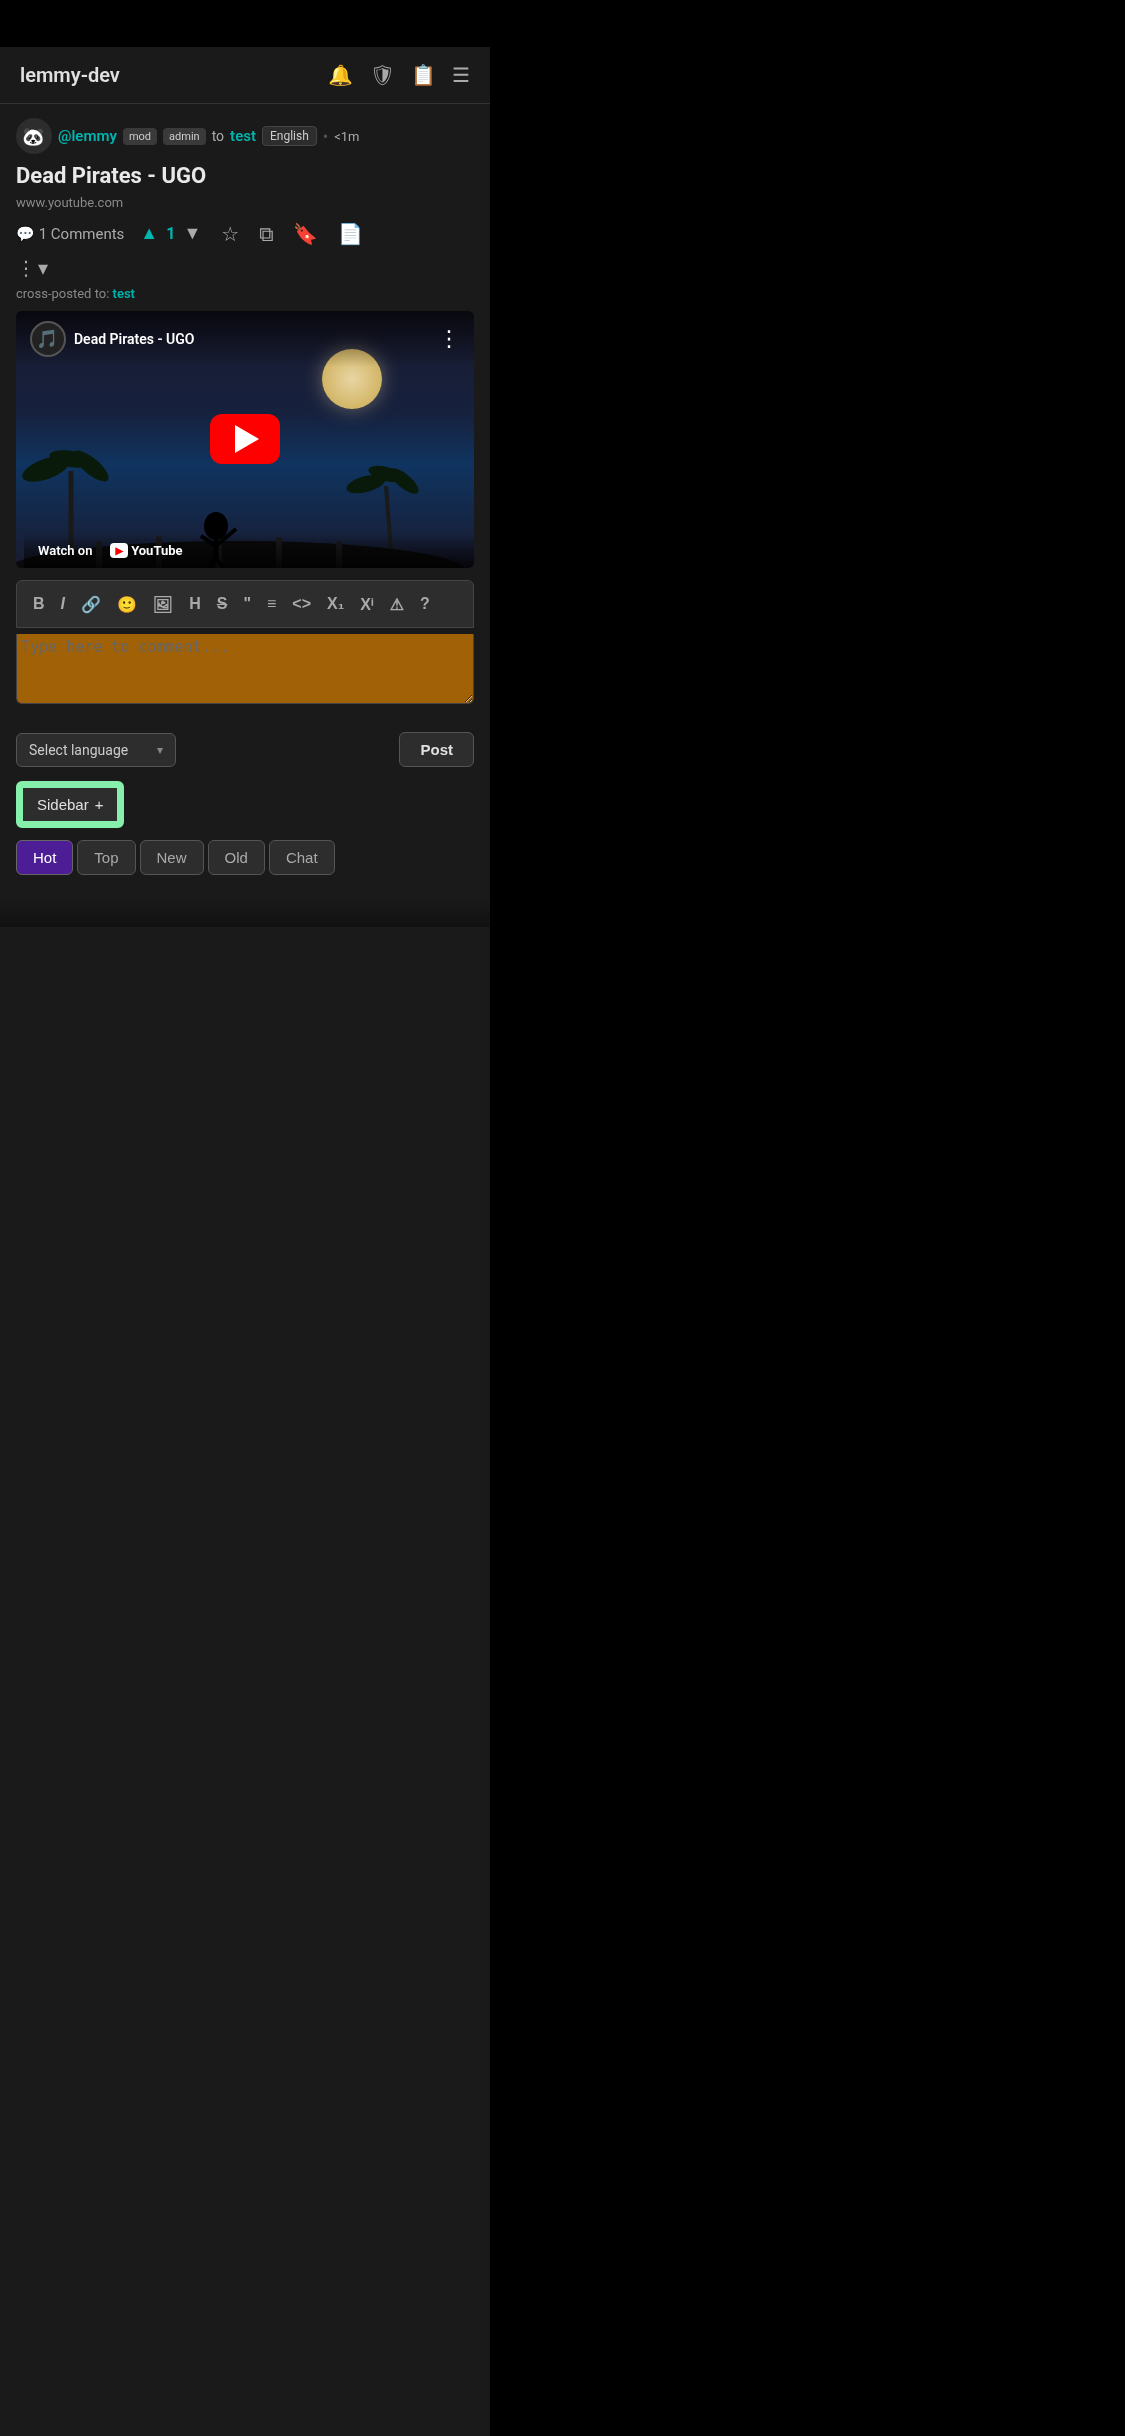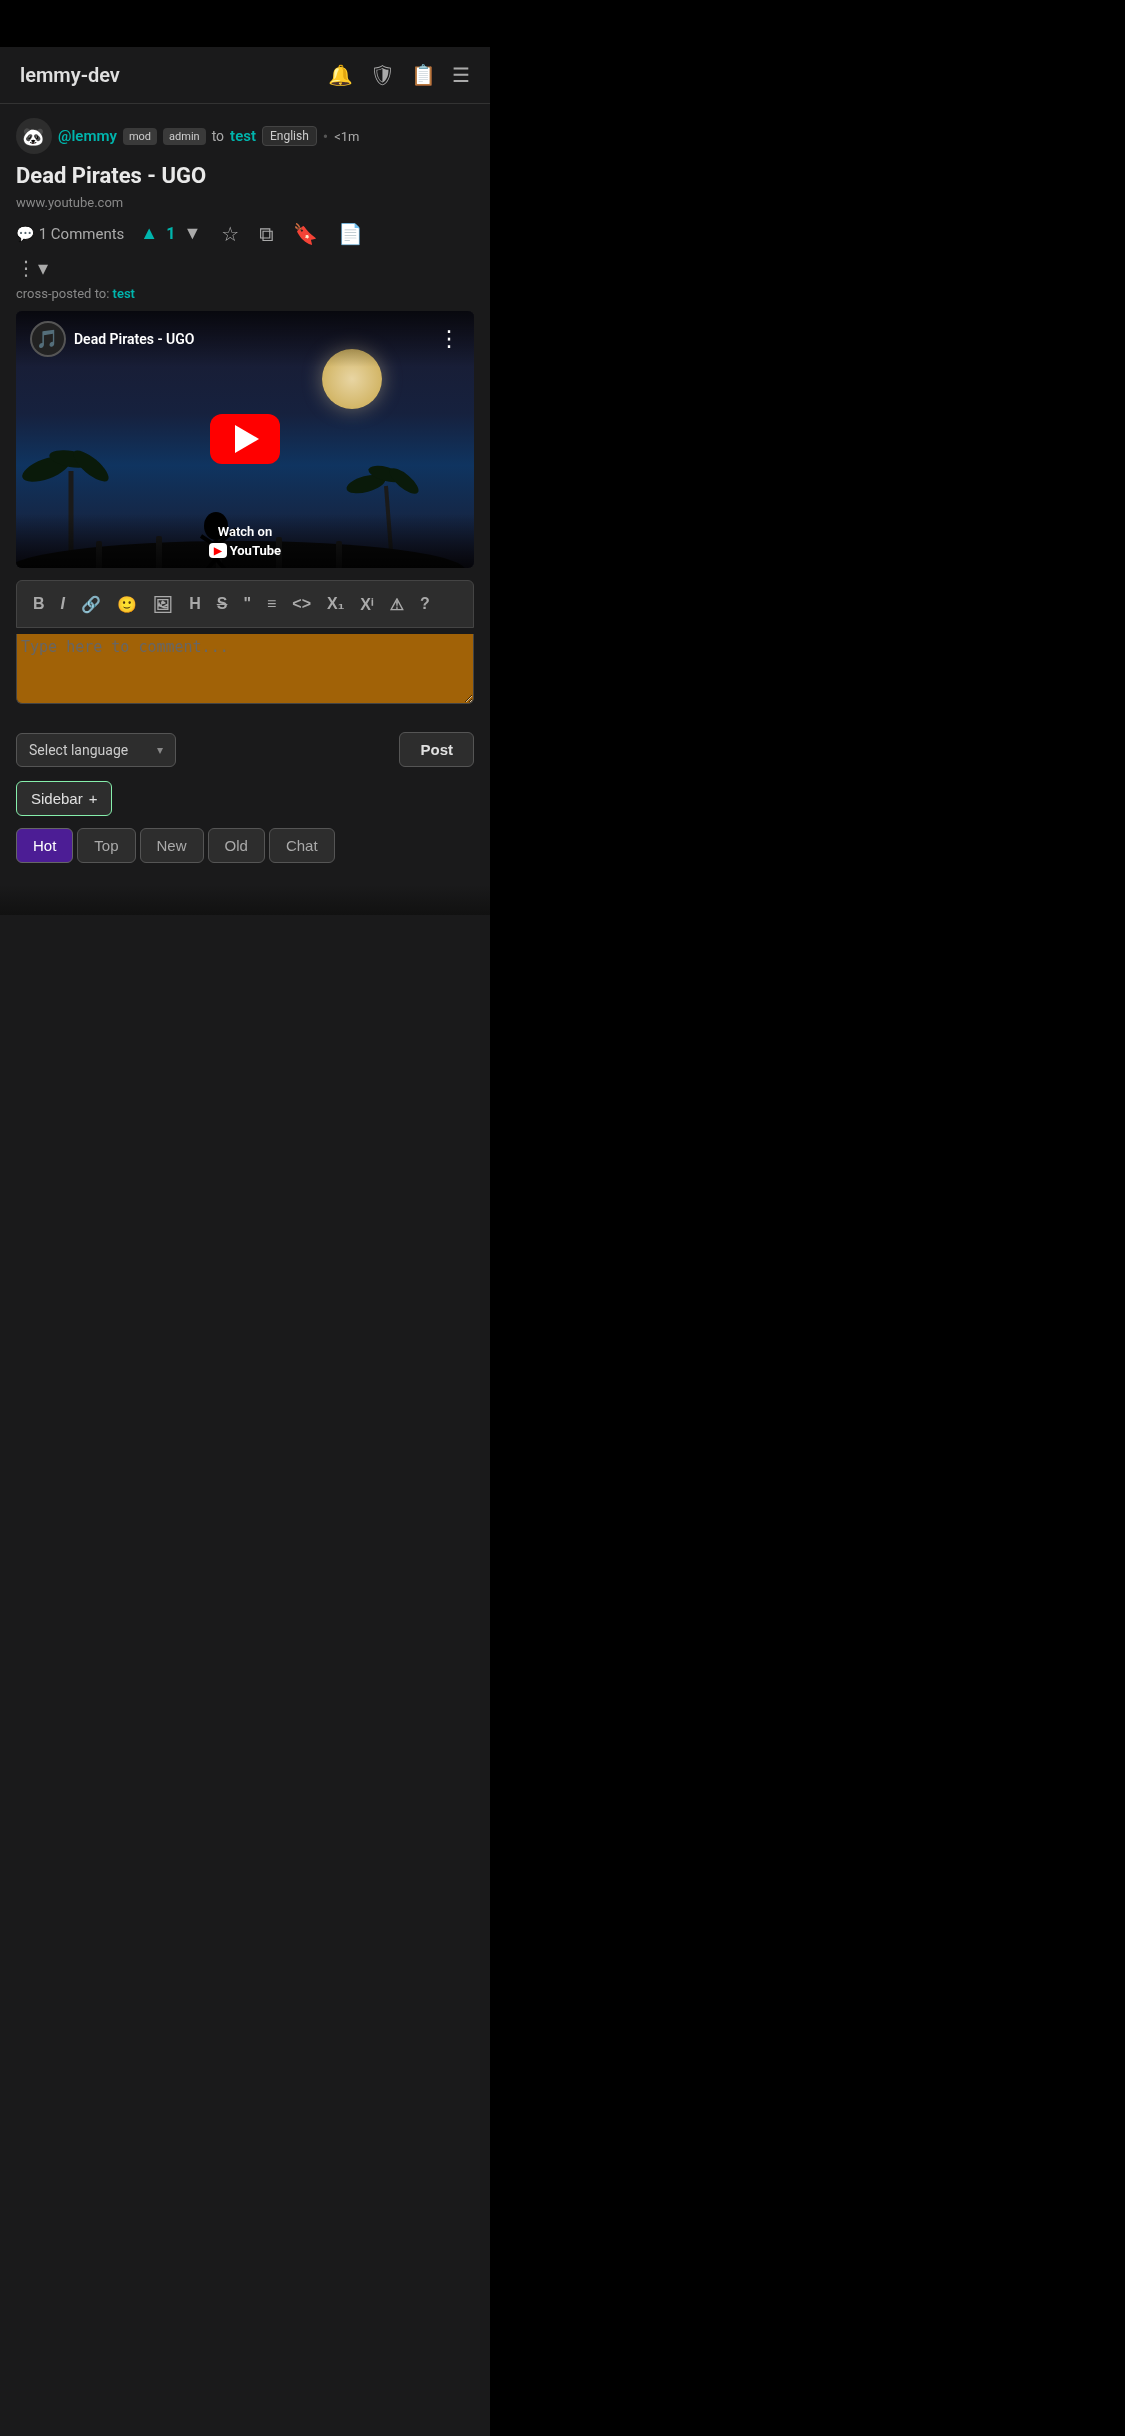--- a/index.html
+++ b/index.html
@@ -280,29 +280,28 @@
       content: '';
       border-left: 24px solid white;
       border-top: 14px solid transparent;
       border-bottom: 14px solid transparent;
       margin-left: 4px;
     }
 
     .yt-footer {
       position: absolute;
       bottom: 0;
-      left: 0;
+      left: 8px;
       right: 0;
       background: linear-gradient(to top, rgba(0,0,0,0.8), transparent);
       padding: 10px 14px;
       display: flex;
       align-items: center;
-      gap: 4px;
+      gap: 18px;
       z-index: 2;
-      flex-direction: column;
     }
     .watch-on-text {
       color: #fff;
       font-size: 13px;
       font-weight: 600;
     }
     .yt-logo {
       display: flex;
       align-items: center;
       gap: 3px;
@@ -405,21 +404,21 @@
       border-radius: 6px;
       cursor: pointer;
     }
 
     
     .sidebar-btn {
       display: inline-flex;
       align-items: center;
       gap: 6px;
       background: #2d2d2d;
-      border: 1px solid #86efac;
+      border: 7px solid #86efac;
       color: #e0e0e0;
       font-size: 15px;
       padding: 8px 14px;
       border-radius: 6px;
       cursor: pointer;
       margin-bottom: 12px;
     }
 
     
     .sort-tabs {

